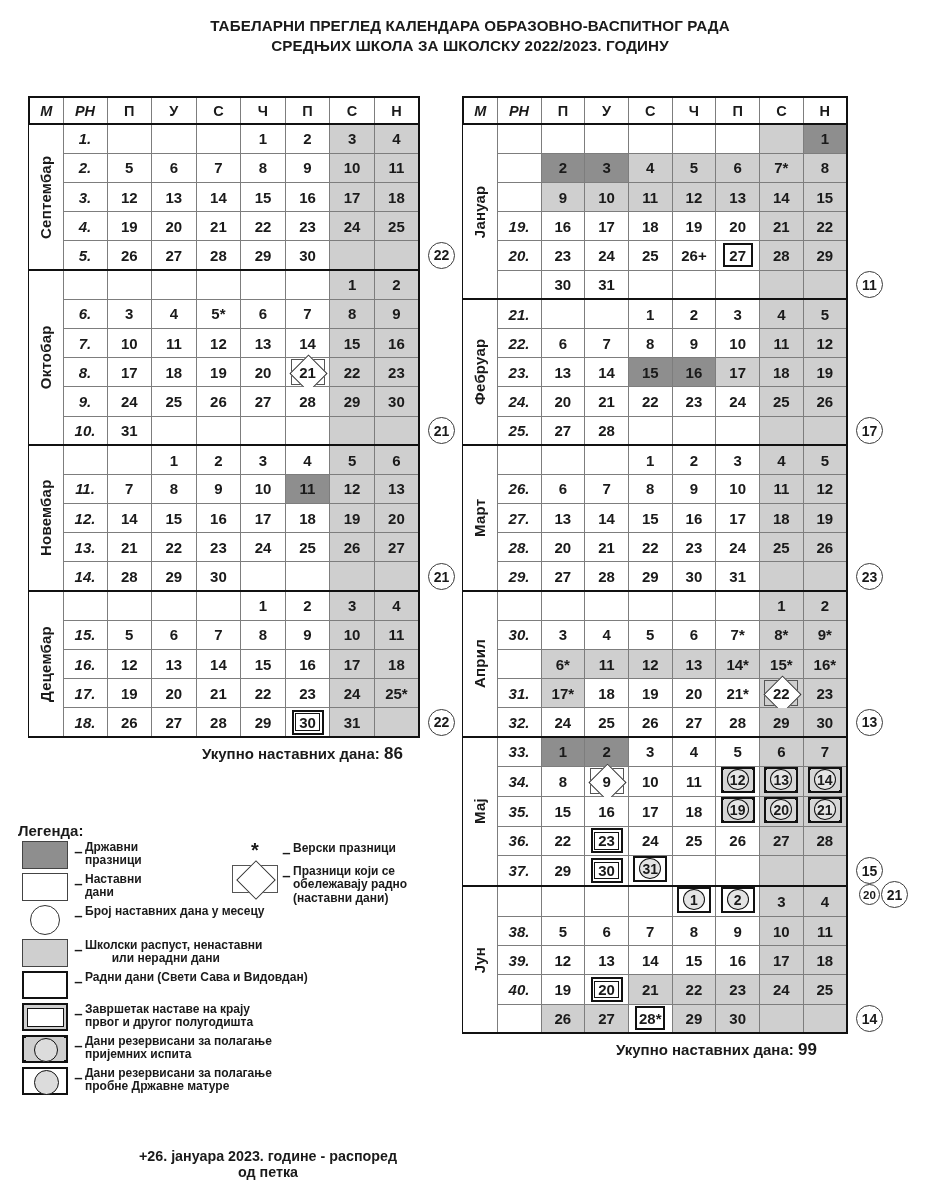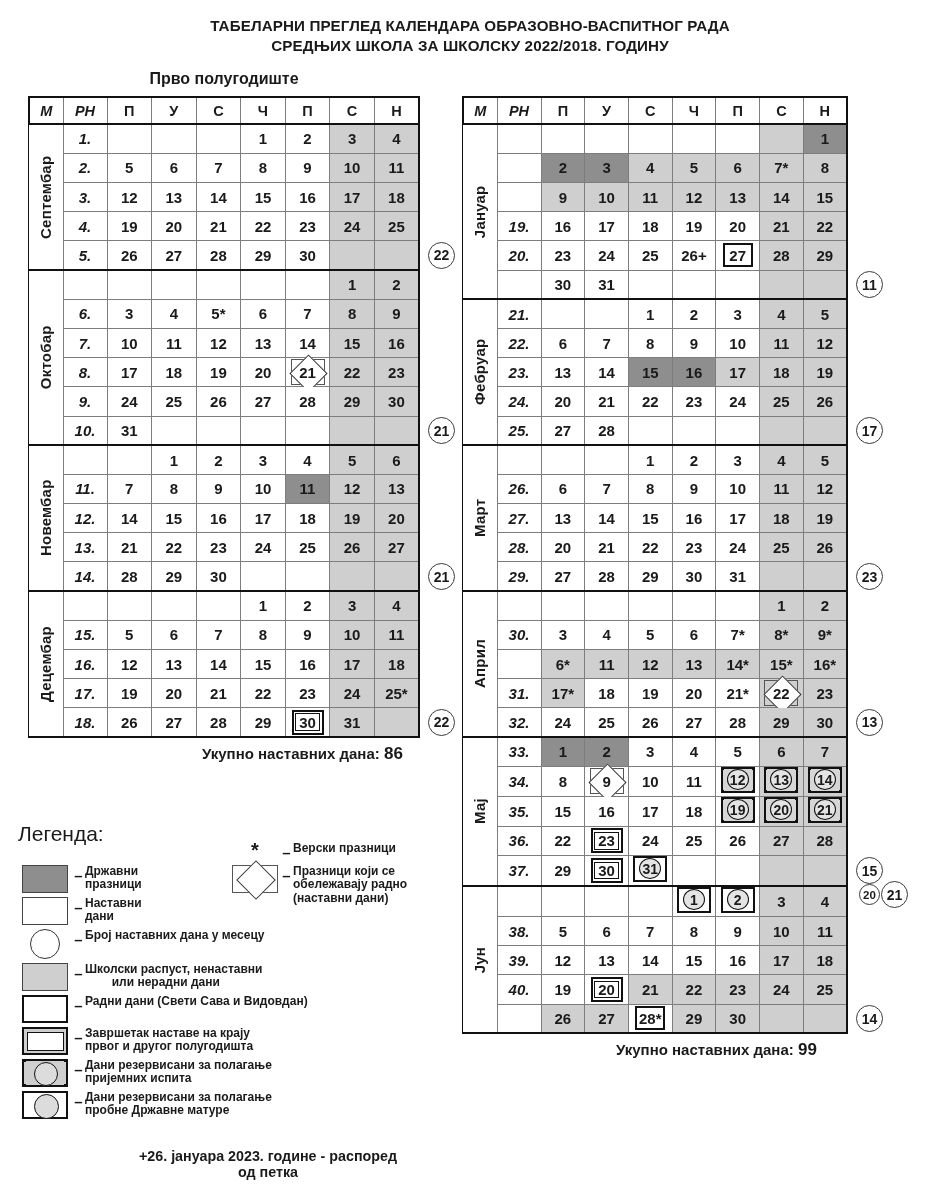--- a/index.html
+++ b/index.html
@@ -183,21 +183,21 @@
   
   .total {
     position: absolute;
     font-weight: bold; font-size: 15px;
     white-space: nowrap;
   }
   .total b { font-size: 17px; }
 
   
   .legend { position: absolute; left: 18px; top: 822px; width: 430px; }
-  .legend-title { font-weight: normal; font-size: 21px; margin-bottom: 17px; }
+  .legend-title { font-weight: bold; font-size: 15px; margin-bottom: 0; }
   .lrow { display: flex; align-items: flex-start; margin-bottom: 2px; }
   .lsym { flex: 0 0 auto; width: 54px; display:flex; justify-content:center; padding-top:2px;}
   .ldash { flex:0 0 auto; width:13px; text-align:center; font-weight:bold; font-size:15px; padding-top:4px;}
   .ltxt { font-weight: bold; font-size: 12px; line-height: 1.12; padding-top: 2px;}
 
   .sq        { width: 46px; height: 28px; border:1px solid #444; }
   .sq.dark   { background:#8e8e8e; }
   .sq.white  { background:#fff; }
   .sq.light  { background:#cfcfcf; }
   .sq.thick  { background:#fff; border:2.6px solid #111; }
@@ -238,25 +238,24 @@
     position:absolute; left: 88px; top: 1148px;
     font-weight:bold; font-size: 14.3px; line-height:1.15;
     text-align:center; width: 360px;
   }
 </style>
 </head>
 <body>
 
 <div class="title">
   <span>ТАБЕЛАРНИ ПРЕГЛЕД КАЛЕНДАРА ОБРАЗОВНО-ВАСПИТНОГ РАДА</span>
-  <span class="l2">СРЕДЊИХ ШКОЛА ЗА ШКОЛСКУ 2022/2018. ГОДИНУ</span>
+  <span class="l2">СРЕДЊИХ ШКОЛА ЗА ШКОЛСКУ 2022/2023. ГОДИНУ</span>
 </div>
 
 <div class="sem-heads">
-  <div class="sem-head" id="sem-head-1">Прво полугодиште</div>
 </div>
 
 <div class="tables">
   <div class="tblwrap" id="tbl-left">
       <table class="cal">
         <thead>
           <tr>
             <th class="c-m">М</th>
             <th class="c-rn">РН</th>
             <th>П</th>

